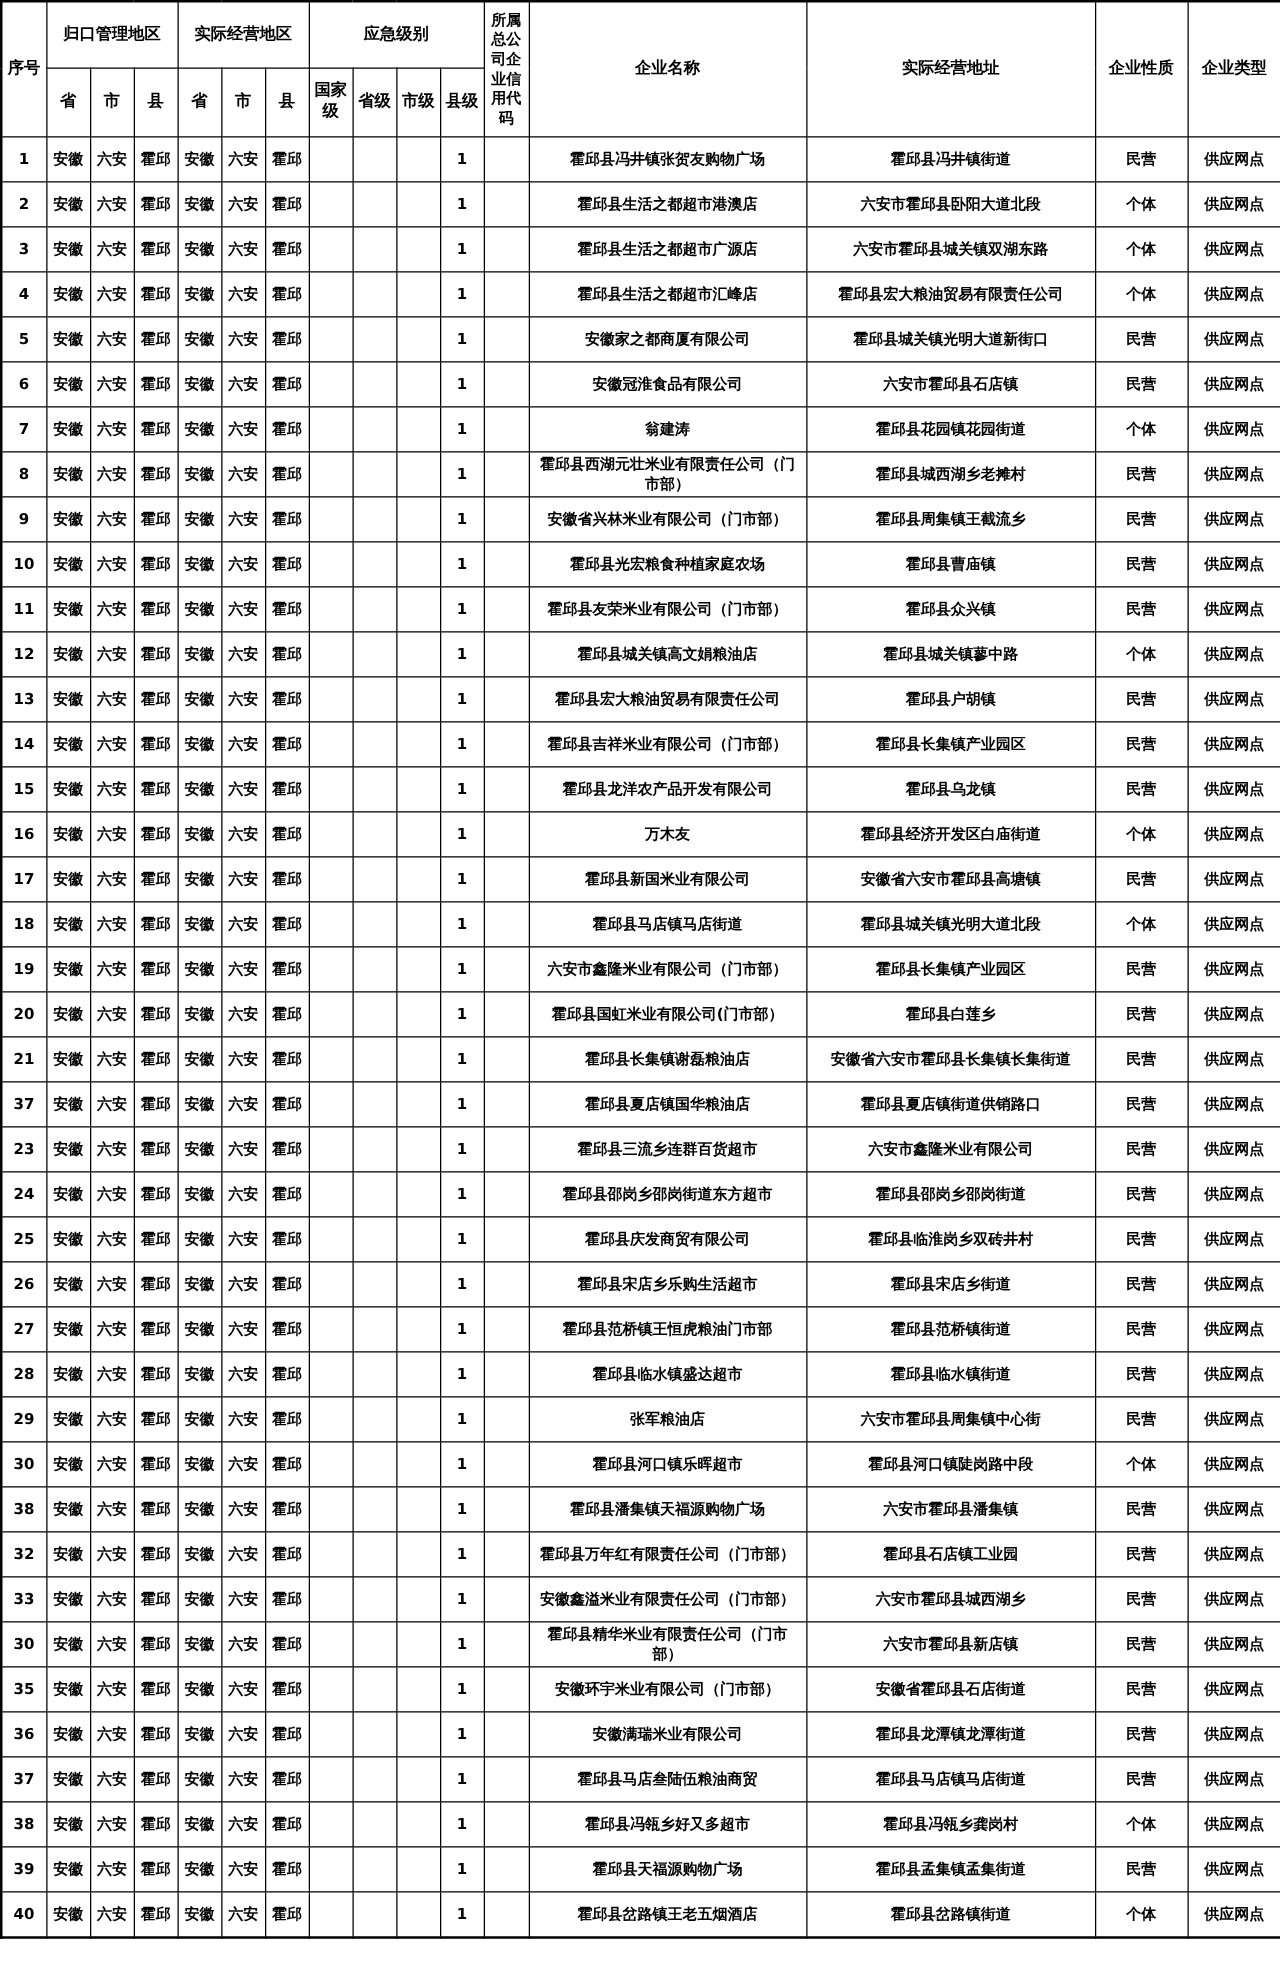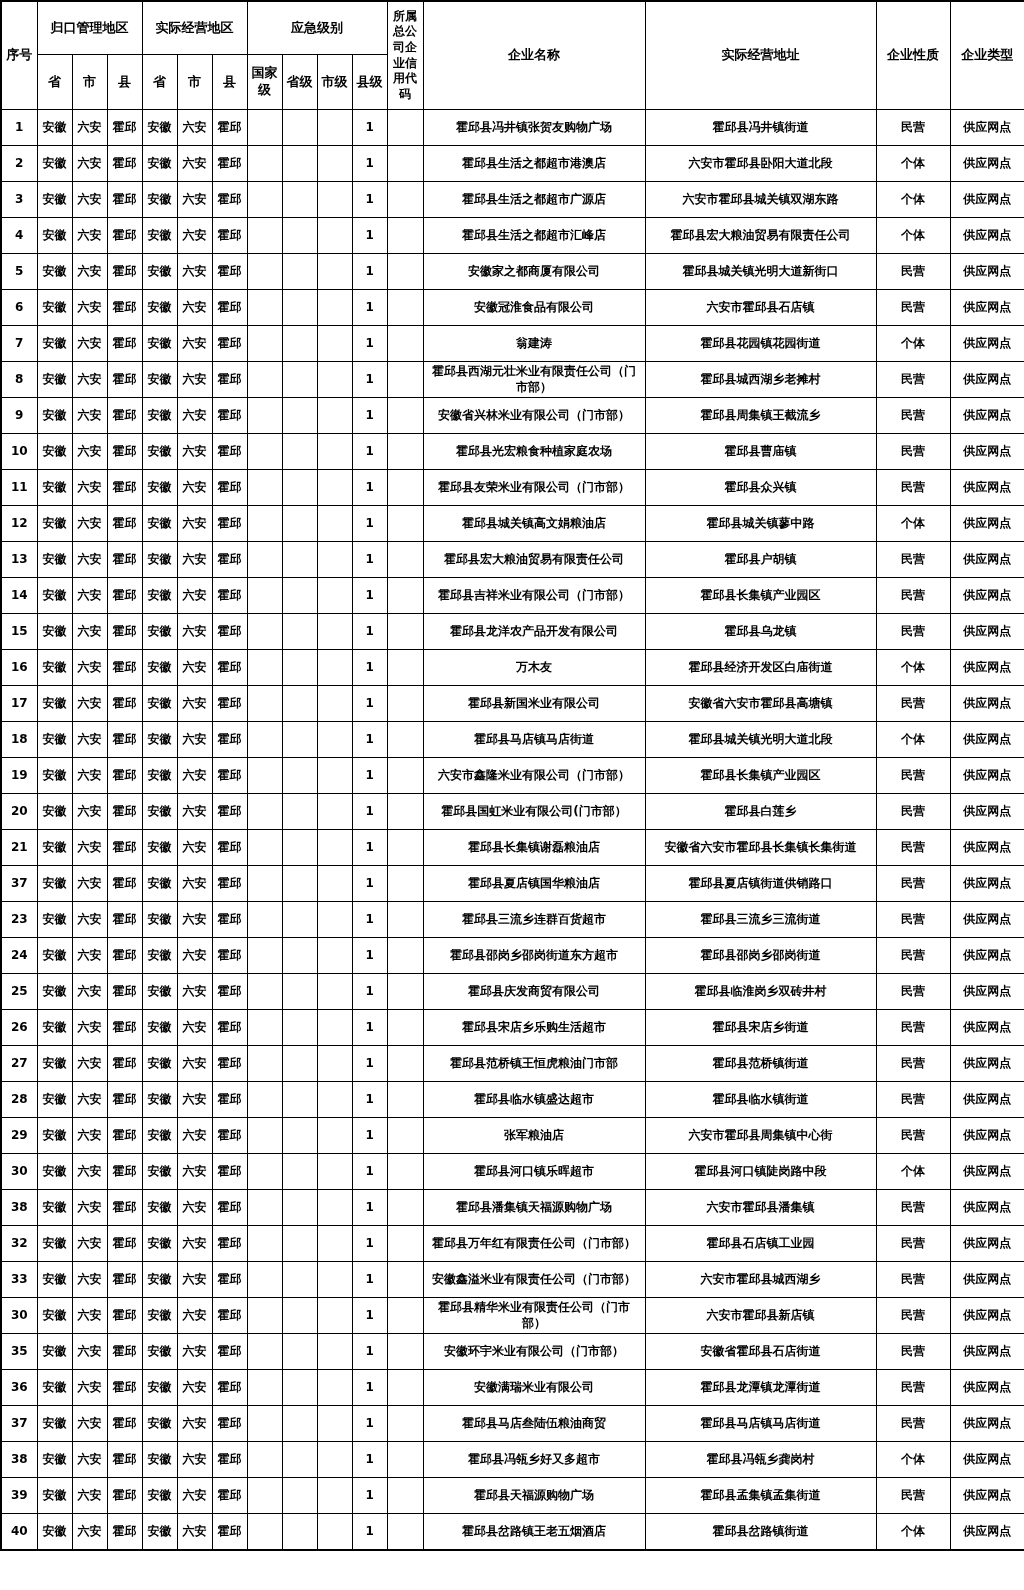--- a/index.html
+++ b/index.html
@@ -505,21 +505,21 @@
           <td>霍邱</td>
           <td>安徽</td>
           <td>六安</td>
           <td>霍邱</td>
           <td></td>
           <td></td>
           <td></td>
           <td>1</td>
           <td></td>
           <td class="c-name">霍邱县三流乡连群百货超市</td>
-          <td class="c-addr">霍邱县三流乡三流街道</td>
+          <td class="c-addr">六安市鑫隆米业有限公司</td>
           <td>民营</td>
           <td>供应网点</td>
         </tr>
         <tr>
           <td>24</td>
           <td>安徽</td>
           <td>六安</td>
           <td>霍邱</td>
           <td>安徽</td>
           <td>六安</td>

